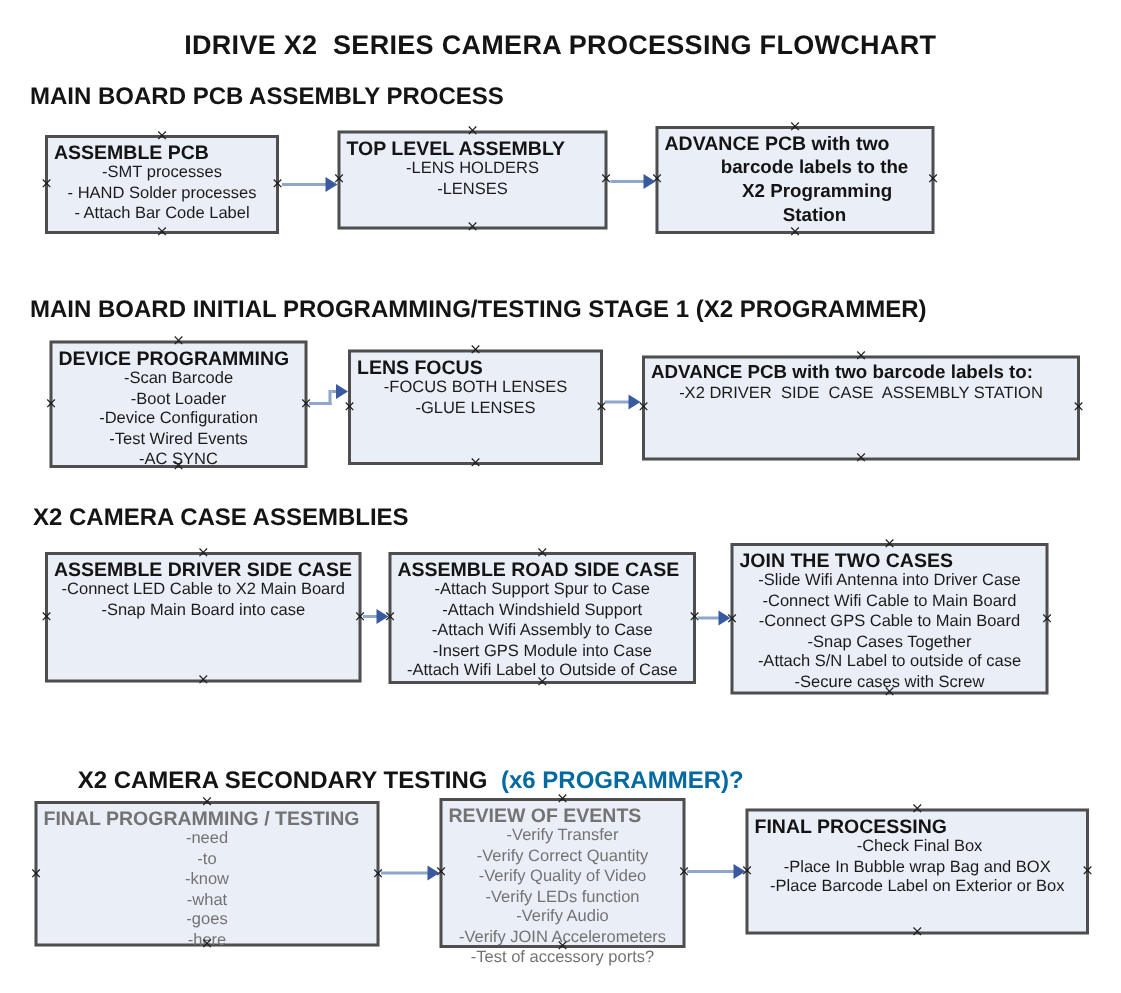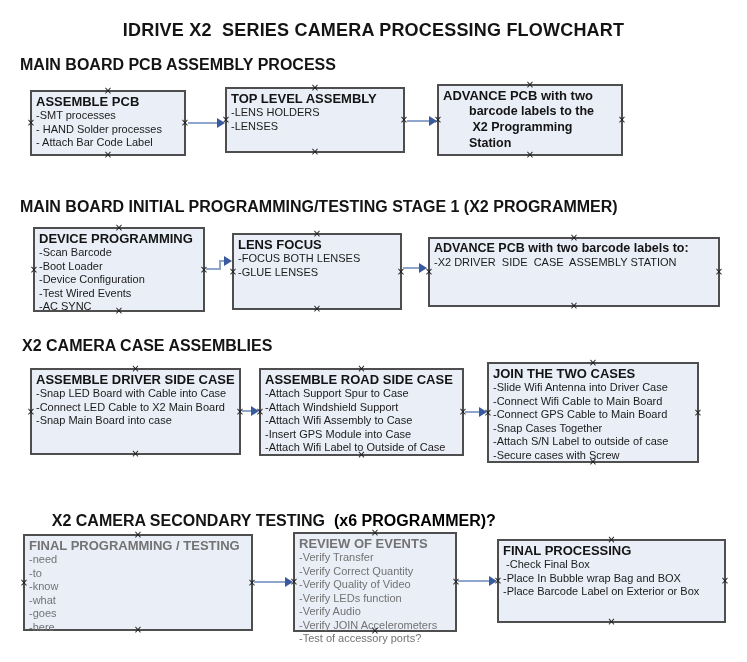--- a/index.html
+++ b/index.html
@@ -1,25 +1,25 @@
 <!DOCTYPE html>
 <html><head>
 <meta charset="utf-8">
 <style>
   html,body{margin:0;padding:0;background:#fff;}
   .canvas{position:relative;width:747px;height:662px;background:#ffffff;overflow:hidden;
           font-family:"Liberation Sans",sans-serif;color:#111;}
   .page-title{position:absolute;left:0;top:20px;width:747px;text-align:center;
               font-size:18px;font-weight:bold;letter-spacing:.2px;white-space:pre-wrap;color:#141414;}
   .sec-heading{position:absolute;font-size:16px;font-weight:bold;white-space:pre-wrap;color:#141414;}
-  .sec-heading .red-part{color:#000000;margin-left:9px;}
+  .sec-heading .red-part{color:#0369a1;margin-left:9px;}
   .box{position:absolute;box-sizing:border-box;background:#e9eef7;border:2px solid #4e4e4e;
        padding:2px 4px;overflow:visible;}
   .box-title{font-size:13px;font-weight:bold;line-height:15px;white-space:pre-wrap;color:#141414;}
-  .box-item{font-size:11px;line-height:13.5px;white-space:pre-wrap;color:#1b1b1b;}
+  .box-item{font-size:11px;line-height:13.5px;white-space:pre-wrap;color:#1b1b1b;text-align:center;}
   .box.bold-items .box-item{font-size:12.5px;font-weight:bold;line-height:16px;color:#141414;padding-left:26px;}
   .box.title-tight .box-title{font-size:12.5px;}
   .box.red-box .box-title,.box.red-box .box-item{color:#737373;}
   .handle{position:absolute;font-size:10px;line-height:10px;color:#1a1a1a;
           transform:translate(-50%,-50%);font-family:"DejaVu Sans",sans-serif;pointer-events:none;}
   .h-top{left:50%;top:-1px;} .h-bottom{left:50%;top:calc(100% + 1px);}
   .h-left{left:-1px;top:50%;} .h-right{left:calc(100% + 1px);top:50%;}
   .cline{position:absolute;background:#8ea6cc;height:2px;}
   .cline.vert{width:2px;}
   .ahead{position:absolute;width:0;height:0;border-top:5px solid transparent;
@@ -108,21 +108,20 @@
   <div class="cline vert" style="left:219px;top:260px;height:10px;"></div>
   <div class="cline" style="left:221px;top:260px;width:5px;"></div>
   <div class="ahead" style="left:224px;top:256px;"></div>
   <div class="cline" style="left:403px;top:267px;width:17px;"></div>
   <div class="ahead" style="left:419px;top:263px;"></div>
 
   <div class="sec-heading" style="left:22px;top:337px;">X2 CAMERA CASE ASSEMBLIES</div>
 
   <div class="box" style="left:30px;top:368px;width:211px;height:87px;">
     <div class="box-title">ASSEMBLE DRIVER SIDE CASE</div>
-    <div class="box-item">-Snap LED Board with Cable into Case</div>
     <div class="box-item">-Connect LED Cable to X2 Main Board</div>
     <div class="box-item">-Snap Main Board into case</div>
   <span class="handle h-top">×</span>
       <span class="handle h-bottom">×</span>
       <span class="handle h-left">×</span>
       <span class="handle h-right">×</span>
     </div>
 
   <div class="box" style="left:259px;top:368px;width:205px;height:88px;">
     <div class="box-title">ASSEMBLE ROAD SIDE CASE</div>

